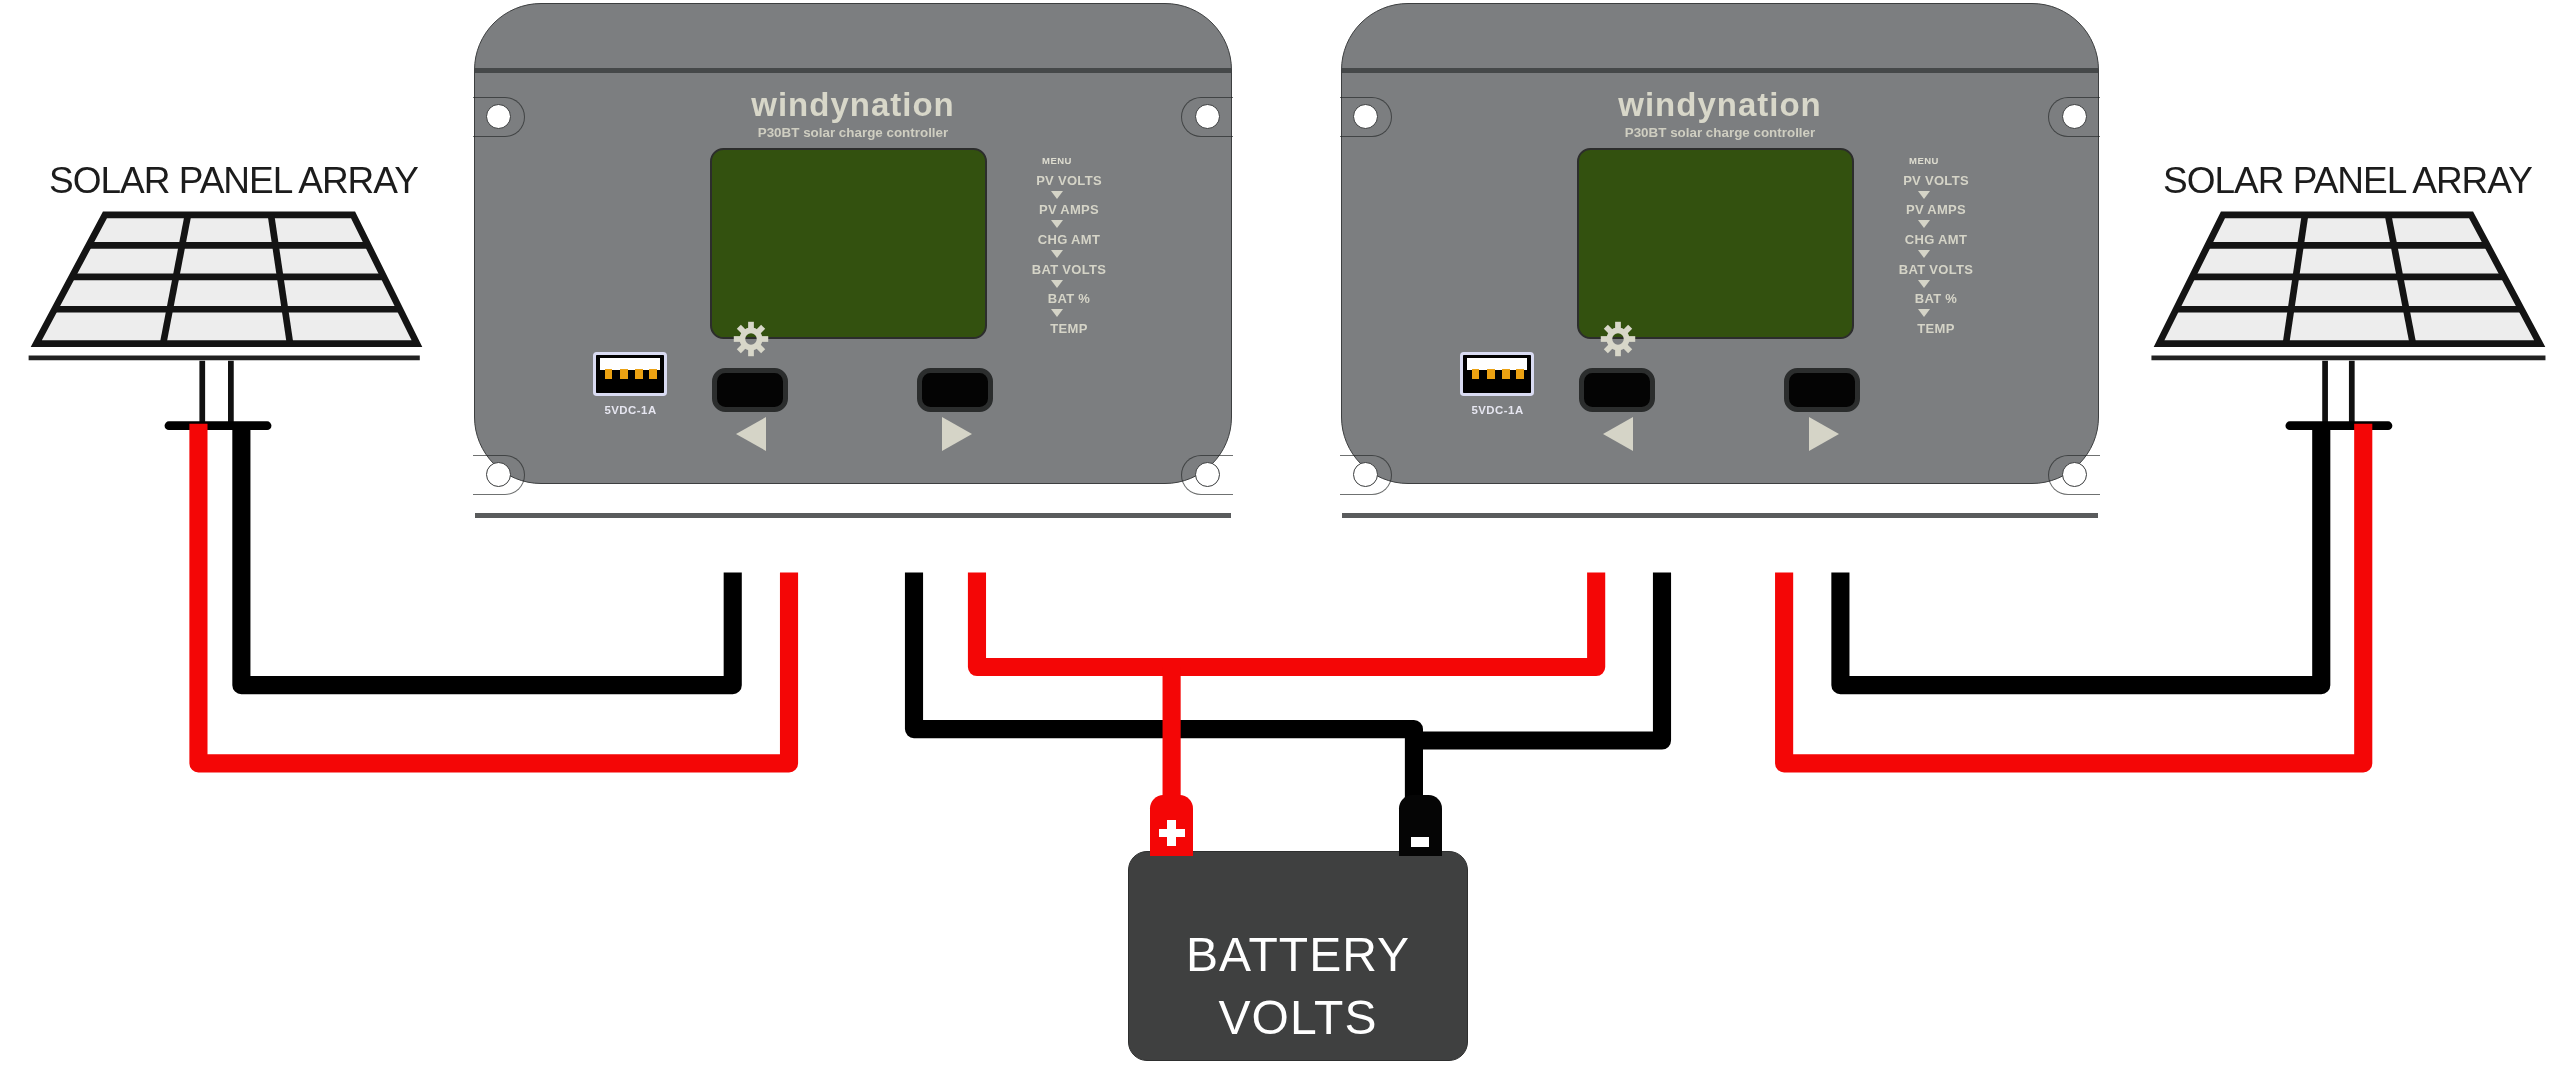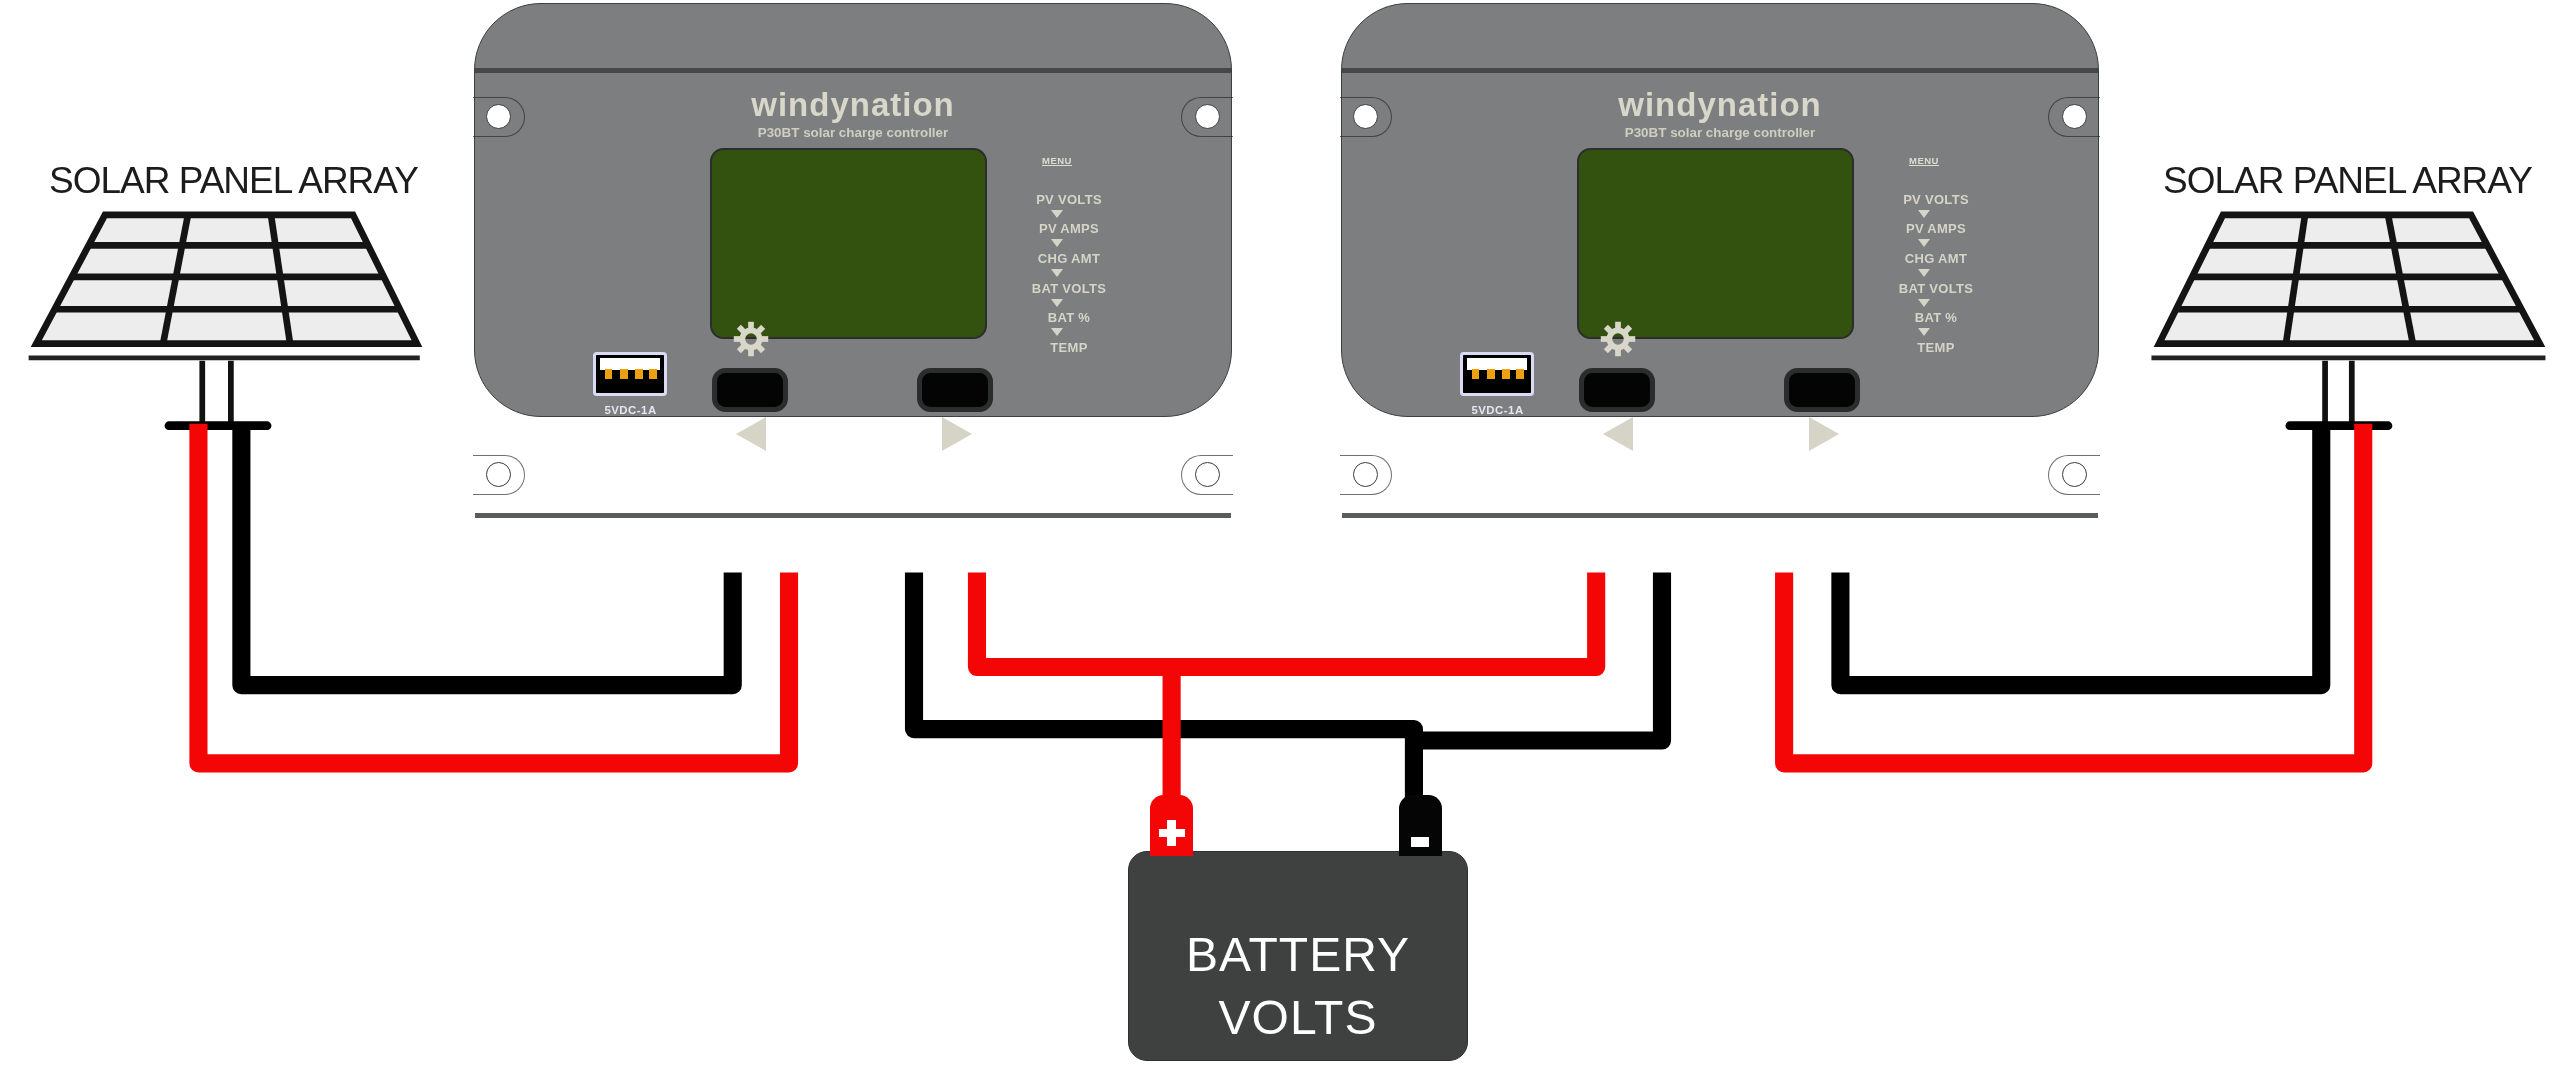--- a/index.html
+++ b/index.html
@@ -17,21 +17,21 @@
   .wire{fill:none;stroke-width:19;stroke-linejoin:round;stroke-linecap:butt;}
   .wire-black{stroke:var(--wire_negative,#000000);}
   .wire-red{stroke:var(--wire_positive,#f40606);}
   
   .panel-label{
     position:absolute;top:160px;width:401px;text-align:center;z-index:2;
     font-size:37px;font-weight:400;color:#1c1c1c;letter-spacing:-1px;white-space:nowrap;
   }
   
   .controller{
-    position:absolute;top:2.9px;width:758px;height:414px;box-sizing:border-box;
+    position:absolute;top:2.9px;width:758px;height:481px;box-sizing:border-box;
     background:var(--controller_body,#7c7e80);
     border:1.9px solid #3d3f40;border-radius:67px;z-index:2;
   }
   .seam{position:absolute;left:0;right:0;height:4.8px;background:#3c3e3f;opacity:.85;}
   .seam.top{top:64px;}
   .seam.bottom{top:509px;}
   .brand{
     position:absolute;top:82px;left:0;width:100%;text-align:center;
     font-size:33px;font-weight:700;letter-spacing:1px;color:var(--brand_text,#d8d7c9);
   }
@@ -41,22 +41,22 @@
   }
   .screen{
     position:absolute;left:235px;top:144px;width:277px;height:191px;
     background:var(--lcd_screen,#33510f);border:2.9px solid #2c2d2c;border-radius:13.4px;box-sizing:border-box;
   }
   .menu{
     position:absolute;left:525px;top:151px;width:114px;
     display:flex;flex-direction:column;align-items:center;
   }
   .menu-title{
-    font-size:9.5px;font-weight:700;color:#deddd0;text-decoration:underline;
-    margin-bottom:22px;letter-spacing:0.5px;
+    font-size:9.5px;font-weight:700;color:#deddd0;
+    margin-bottom:3px;letter-spacing:0.5px;
   }
   .menu-item{font-size:13px;font-weight:700;color:#d5d4c7;margin-top:3.8px;letter-spacing:0.3px;white-space:nowrap;margin-left:24px;}
   .tri-down{
     width:0;height:0;margin-top:2.9px;
     border-left:6.7px solid transparent;border-right:6.7px solid transparent;
     border-top:8.6px solid #d5d4c7;
   }
   .screw{
     position:absolute;width:52px;height:40px;box-sizing:border-box;
     border:1.9px solid rgba(35,37,38,.65);

